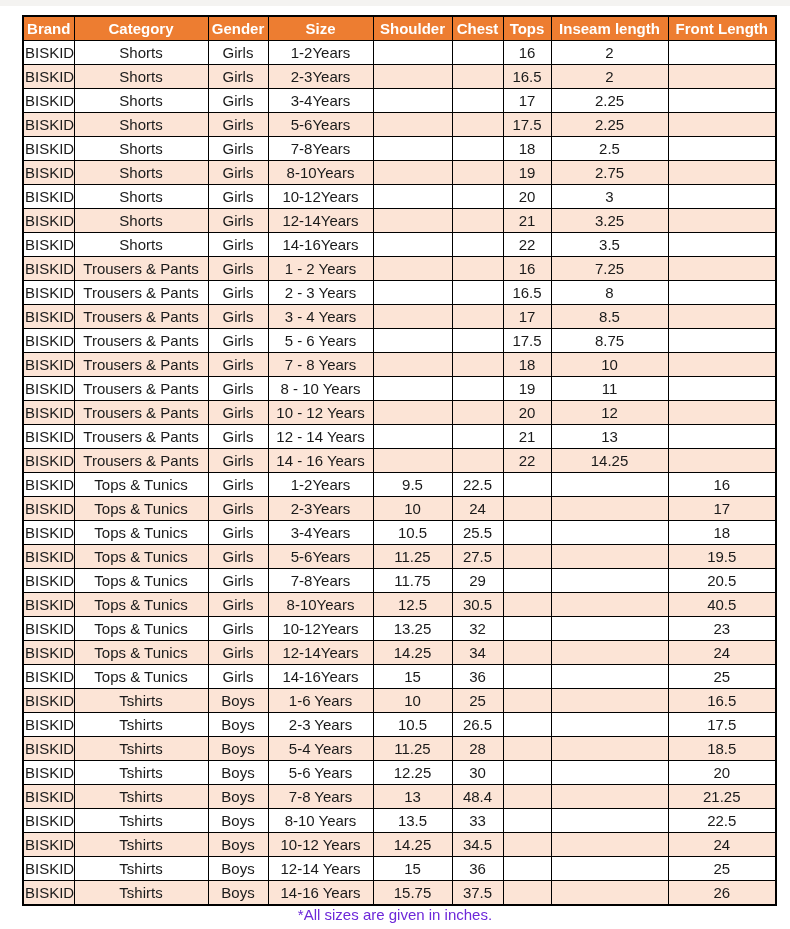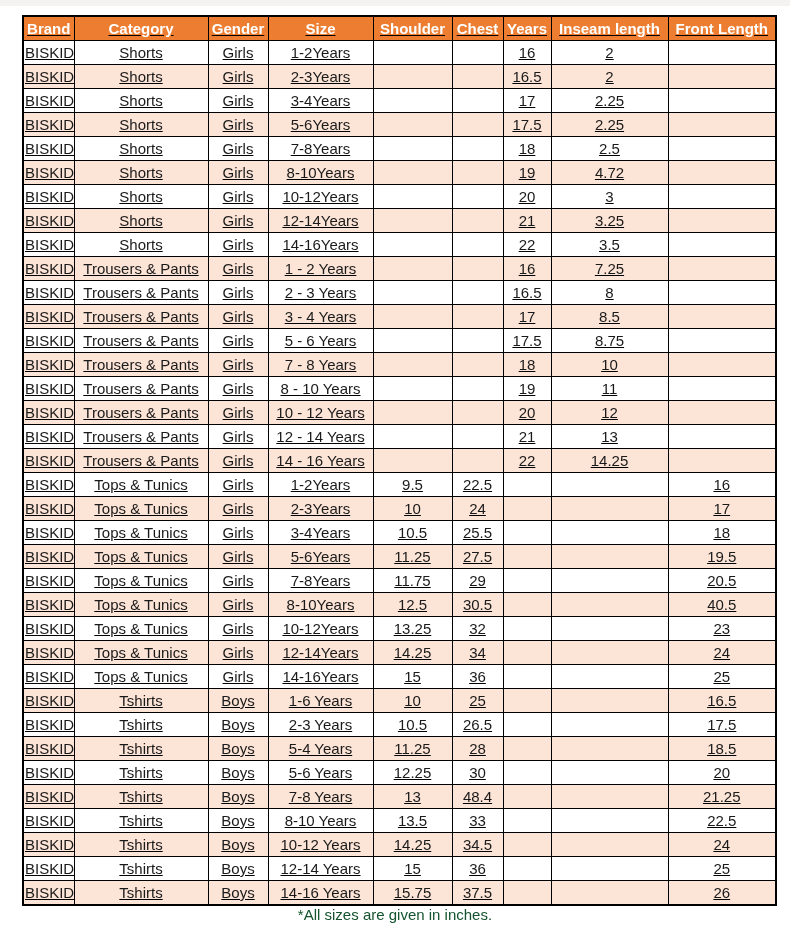--- a/index.html
+++ b/index.html
@@ -24,21 +24,20 @@
     background:#f4f3f1;
   }
   table.size-chart{
     position:absolute;
     left:22px;
     top:15px;
     width:753px;
     border-collapse:collapse;
     table-layout:fixed;
     border:2px solid var(--grid);
-    text-decoration:underline;
   }
   table.size-chart th,
   table.size-chart td{
     border:1px solid var(--grid);
     height:23px;
     padding:0 1px;
     margin:0;
     text-align:center;
     vertical-align:middle;
     font-size:15px;
@@ -55,21 +54,21 @@
   }
   table.size-chart tbody tr{background:var(--plain);}
   table.size-chart tbody tr.stripe{background:var(--stripe);}
   .footnote{
     position:absolute;
     top:906px;
     left:0;
     width:790px;
     text-align:center;
     font-size:15px;
-    color:#14532d;
+    color:#6d28d9;
   }
 </style>
 </head>
 <body>
 
 <div class="page">
   <div class="top-edge"></div>
 
   <table class="size-chart">
     <colgroup>
@@ -84,21 +83,21 @@
       <col style="width:108px">
     </colgroup>
     <thead>
       <tr>
           <th>Brand</th>
           <th>Category</th>
           <th>Gender</th>
           <th>Size</th>
           <th>Shoulder</th>
           <th>Chest</th>
-          <th>Years</th>
+          <th>Tops</th>
           <th>Inseam length</th>
           <th>Front Length</th>
         </tr>
     </thead>
     <tbody>
         <tr>
           <td>BISKID</td>
           <td>Shorts</td>
           <td>Girls</td>
           <td>1-2Years</td>
@@ -153,21 +152,21 @@
           <td></td>
         </tr>
         <tr class="stripe">
           <td>BISKID</td>
           <td>Shorts</td>
           <td>Girls</td>
           <td>8-10Years</td>
           <td></td>
           <td></td>
           <td>19</td>
-          <td>4.72</td>
+          <td>2.75</td>
           <td></td>
         </tr>
         <tr>
           <td>BISKID</td>
           <td>Shorts</td>
           <td>Girls</td>
           <td>10-12Years</td>
           <td></td>
           <td></td>
           <td>20</td>

